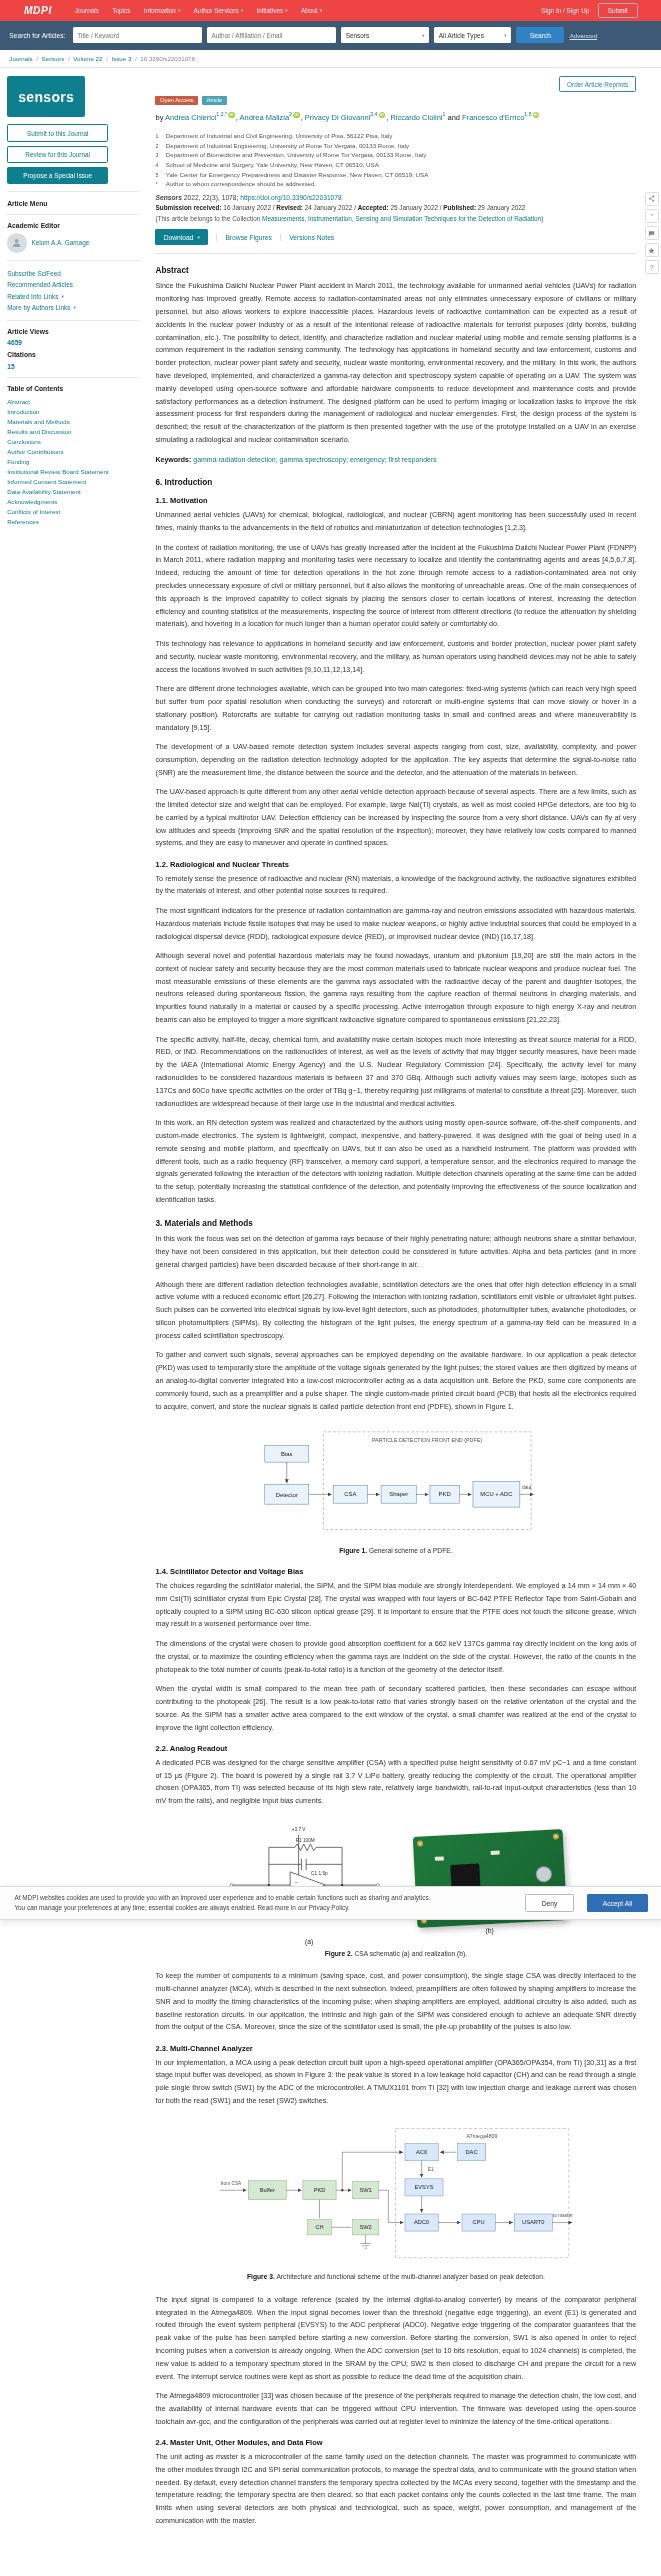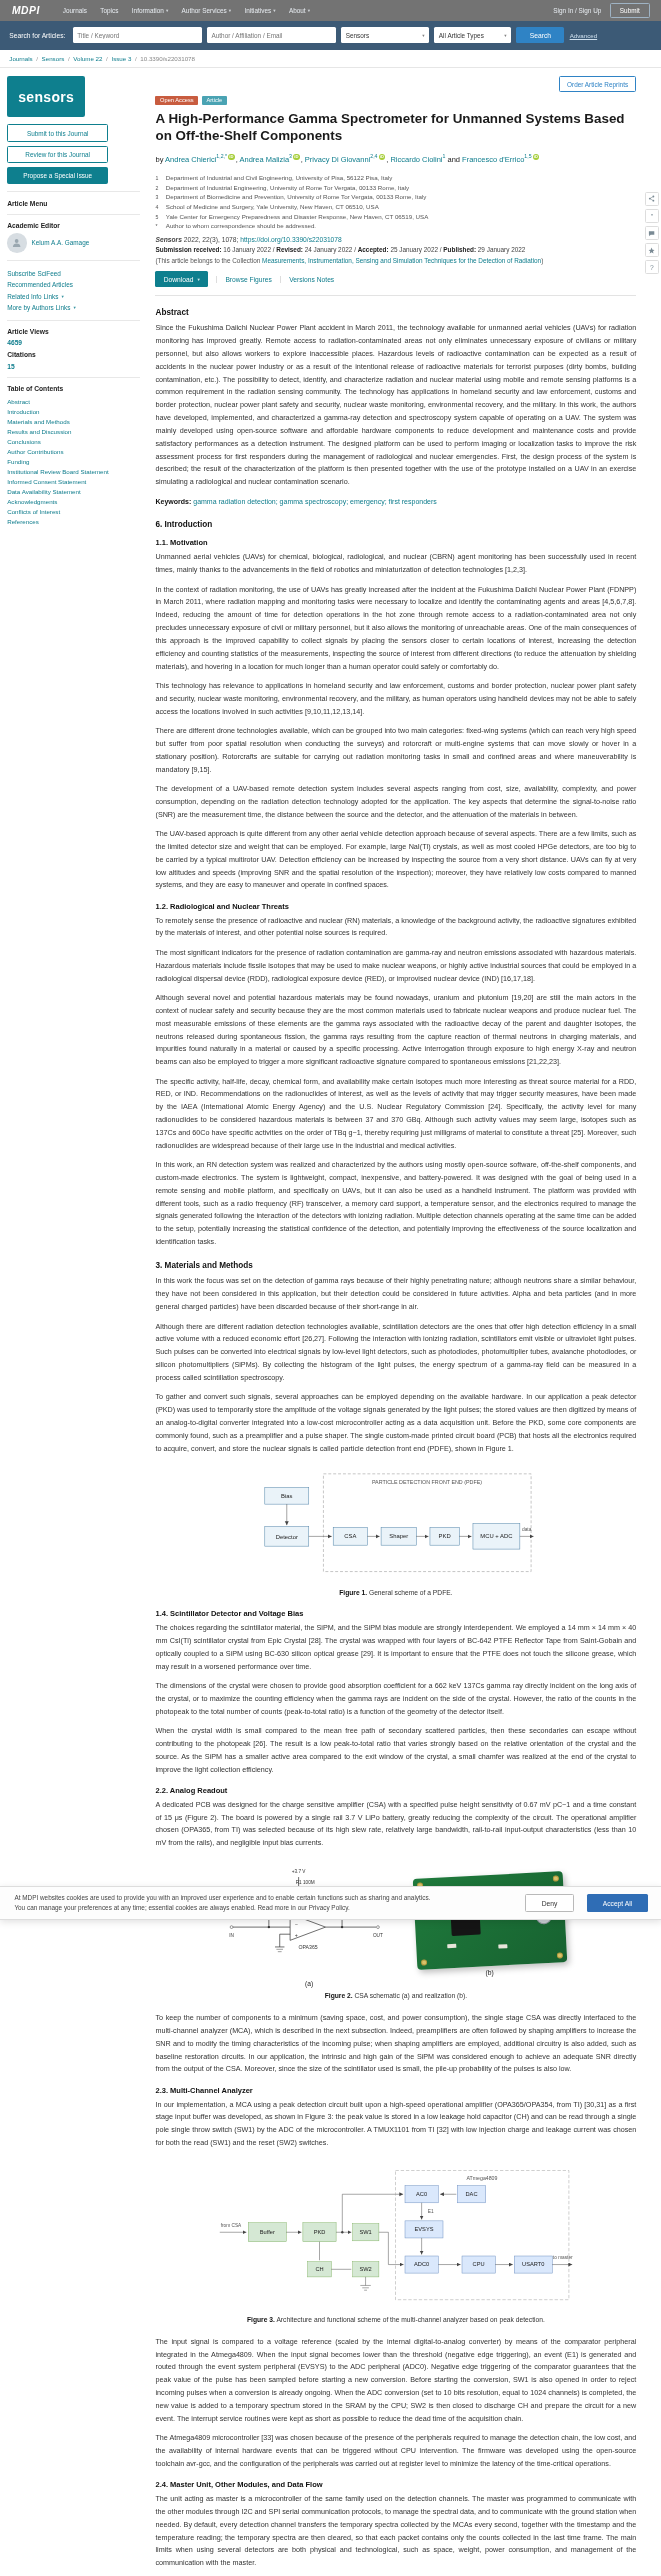--- a/index.html
+++ b/index.html
@@ -1,21 +1,21 @@
 <!DOCTYPE html>
 <html style="font-size:8.2px"><head>
 <meta charset="utf-8">
 <style>
   * { box-sizing: border-box; margin: 0; padding: 0; }
   html,body { background:#fff; }
   body { font-family:"Liberation Sans", sans-serif; color:#333; }
   .page { width:662px; height:3091px; overflow:hidden; position:relative; background:#fff; }
 
   
-  .topbar { height:20.6px; background:#737373; color:#fff; display:flex; align-items:center; padding:0 12px; font-size:6.4px; }
+  .topbar { height:20.6px; background:#ef4444; color:#fff; display:flex; align-items:center; padding:0 24px; font-size:6.4px; }
   .mdpi-logo { font-weight:bold; font-size:10.3px; letter-spacing:0.5px; margin-right:23px; font-style:italic; }
   .topbar nav { display:flex; gap:13.4px; align-items:center; flex:1; }
   .topbar a { color:#e8edf2; text-decoration:none; cursor:pointer; display:inline-flex; align-items:center; gap:2.1px; }
   .caret { font-size:4.6px; opacity:.8; }
   .signin { margin-right:8.2px; color:#fff; }
   .submit-btn { background:transparent; border:0.5px solid #9fb3c4; color:#fff; border-radius:1.5px; padding:3.1px 9.3px; font-size:6.4px; cursor:pointer; }
 
   .searchbar { height:29px; background:#3c5a76; display:flex; align-items:center; gap:5.2px; padding:0 9.3px; }
   .searchbar .slabel { color:#fff; font-size:6.7px; margin-right:2.1px; white-space:nowrap; }
   .searchbar input { height:16px; border:none; border-radius:1.5px; padding:0 4.6px; font-size:6.4px; width:129px; font-family:inherit; }
@@ -236,21 +236,20 @@
     <main class="main">
       <div class="reprints-row">
         <button class="reprints-btn">Order Article Reprints</button>
       </div>
 
       <div class="badges">
         <span class="badge badge-open">Open Access</span>
         <span class="badge badge-type">Article</span>
       </div>
 
-      <h1 class="article-title">A High-Performance Gamma Spectrometer for Unmanned Systems Based on Off-the-Shelf Components</h1>
 
       <div class="authors-line">
         <span>by</span>
         <a class="author-name">Andrea Chierici</a><sup>1,2,*</sup><span class="orcid">iD</span><span>, </span>
         <a class="author-name">Andrea Malizia</a><sup>3</sup><span class="orcid">iD</span><span>, </span>
         <a class="author-name">Privacy Di Giovanni</a><sup>2,4</sup><span class="orcid">iD</span><span>, </span>
         <a class="author-name">Riccardo Ciolini</a><sup>1</sup><span> and </span>
         <a class="author-name">Francesco d'Errico</a><sup>1,5</sup><span class="orcid">iD</span>
       </div>
 

